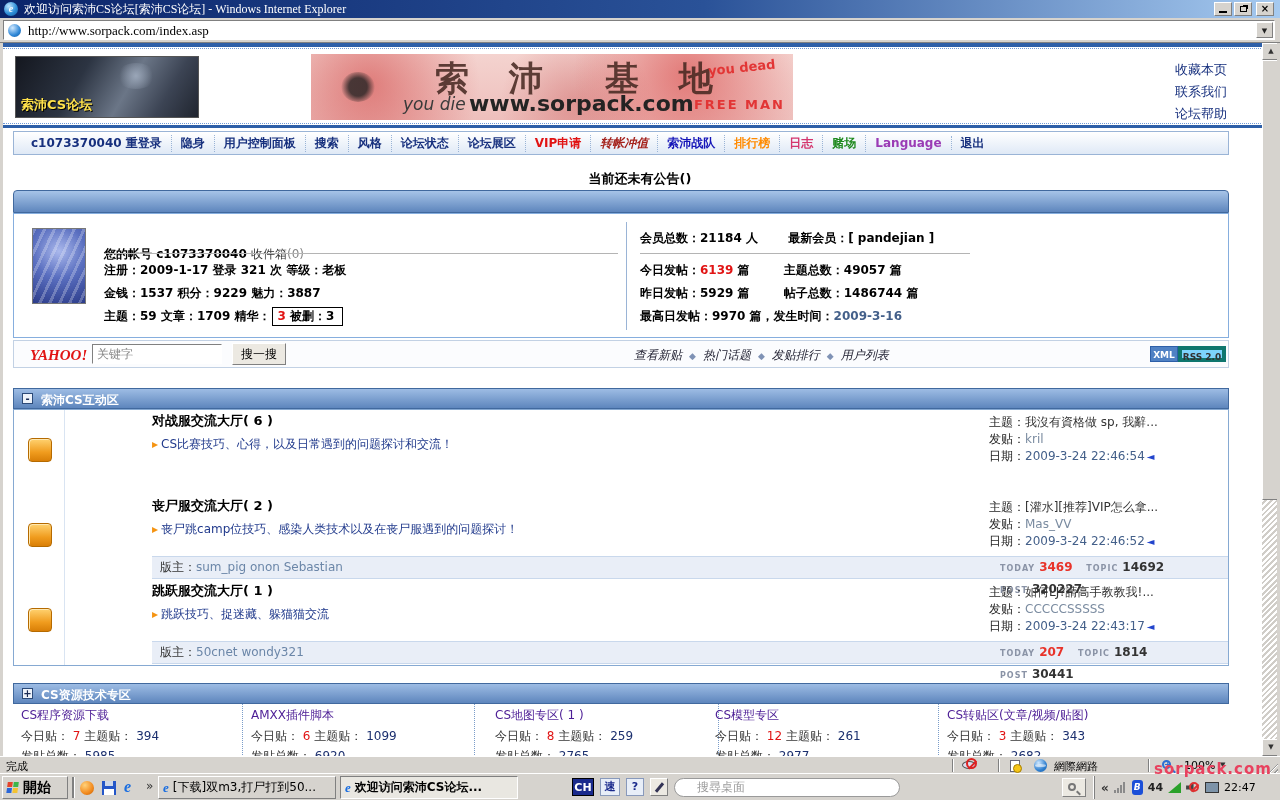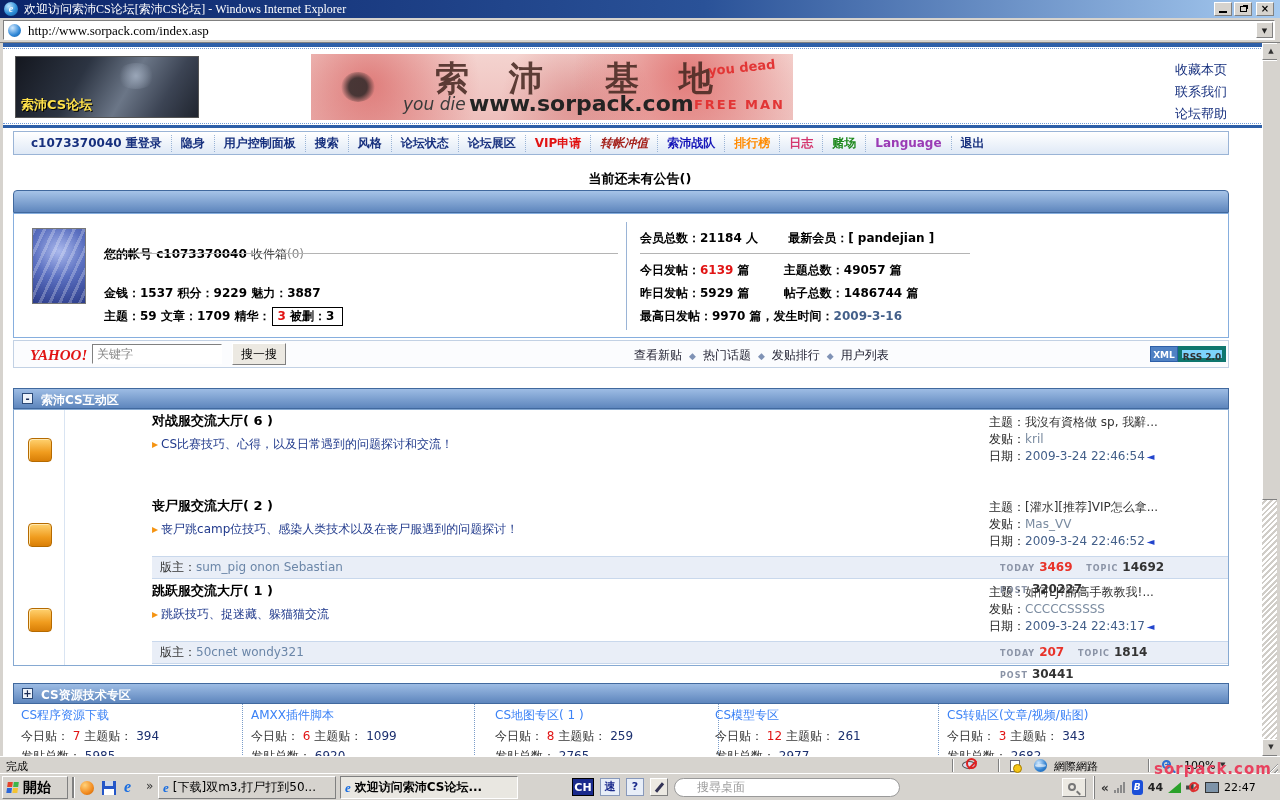--- a/index.html
+++ b/index.html
@@ -95,21 +95,21 @@
   .datecol{color:#44608a;}
 
   
   .searchrow{left:10px;top:297px;width:1216px;height:28px;background:#fbfcfe;border:1px solid #c2d1e4;}
   .yahoo{left:16px;top:6px;color:#e11414;font-weight:bold;font-style:italic;
     font-family:"Liberation Serif","DejaVu Serif",serif;font-size:15px;}
   .kw-input{left:78px;top:3px;width:130px;height:20px;border:1px solid;border-color:#808080 #fff #fff #808080;
     background:#fff;color:#888;font-size:12px;padding:0 4px;font-family:"DejaVu Sans",sans-serif;}
   .search-btn{left:218px;top:2px;width:54px;height:22px;background:#ece9e2;
     border:1px solid;border-color:#fff #808080 #808080 #fff;text-align:center;line-height:20px;cursor:pointer;}
-  .sr-links{left:620px;top:6px;display:flex;align-items:center;gap:7px;color:#223;}
+  .sr-links{left:620px;top:6px;display:flex;align-items:center;gap:7px;color:#223;font-style:italic;}
   .sr-links .lnk{cursor:pointer;}
   .dia{color:#7f92b5;font-size:9px;}
   .xml-badge{left:1136px;top:5px;width:28px;height:16px;background:#4f81c4;color:#fff;
     font-size:9px;font-weight:bold;text-align:center;line-height:16px;border:1px solid #2d5fa8;}
   .rss-badge{left:1164px;top:5px;width:48px;height:16px;background:#7dd3fc;color:#333;
     font-size:9px;font-weight:bold;text-align:center;line-height:14px;border:4px solid #0f766e;}
 
   
   .sechdr{left:10px;width:1216px;height:21px;background:linear-gradient(#9dbce4,#5e86bd);
     border:1px solid #41699e;color:#fff;font-weight:bold;}
@@ -136,21 +136,21 @@
   .rinfo .fdate{color:#44608a;}
   .backarr{color:#2244cc;font-size:10px;margin-left:2px;}
   .cnt-lab{font-size:8px;color:#8a93a6;font-weight:bold;margin:0 4px 0 10px;letter-spacing:1px;}
   .cnt-num{font-weight:bold;color:#333;}
   .cnt-today{font-weight:bold;color:#e8332a;}
 
   
   .subgrid{left:10px;top:661px;width:1216px;height:55px;}
   .scell{top:0;height:55px;border-right:1px dotted #7a9cc9;padding:3px 8px;}
   .scell.last{border-right:none;}
-  .scell .nm{color:#3b82f6;margin-bottom:4px;cursor:pointer;white-space:nowrap;}
+  .scell .nm{color:#4c1d95;margin-bottom:4px;cursor:pointer;white-space:nowrap;}
   .scell .ln{white-space:nowrap;color:#333;margin-top:3px;}
   .scell .tdv{color:#e11414;}
   .scell .tpv{color:#1b2f6e;}
 
   
   .sb{left:1259px;top:0;width:18px;height:713px;background:#e8e6e2;}
   .sb-btn{left:0;width:18px;height:17px;background:#d6d3ce;border:1px solid;border-color:#fff #808080 #808080 #fff;
     text-align:center;font-size:7px;line-height:15px;color:#333;}
   .sb-thumb{left:0;top:17px;width:18px;height:440px;background:#d6d3ce;
     border:1px solid;border-color:#fff #808080 #808080 #fff;}
@@ -300,20 +300,23 @@
     <div class="abs bluebar"></div>
 
     <div class="abs userpanel">
       <div class="abs avatar"></div>
       <div class="abs u-acct">
         <span>您的帐号</span>
         <span>c1073370040</span>
         <span class="grey" style="color:#333;">收件箱</span><span class="grey">(0)</span>
       </div>
       <div class="abs hr" style="left:90px;top:39px;width:514px;"></div>
+      <div class="abs u-line" style="top:48px;">
+        <span>注册：2009-1-17 登录 321 次 等级：</span><span>老板</span>
+      </div>
       <div class="abs u-line" style="top:71px;">金钱：1537 积分：9229 魅力：3887</div>
       <div class="abs u-line" style="top:94px;">
         <span>主题：59 文章：1709 精华：</span><span class="boxed"><span class="red">3</span> <span>被删：3</span></span>
       </div>
       <div class="abs vdiv"></div>
       <div class="abs s-line" style="top:16px;">
         <span>会员总数：21184 人</span>
         <span style="margin-left:26px;">最新会员：</span><span>[ pandejian ]</span>
       </div>
       <div class="abs hr" style="left:626px;top:39px;width:330px;"></div>

